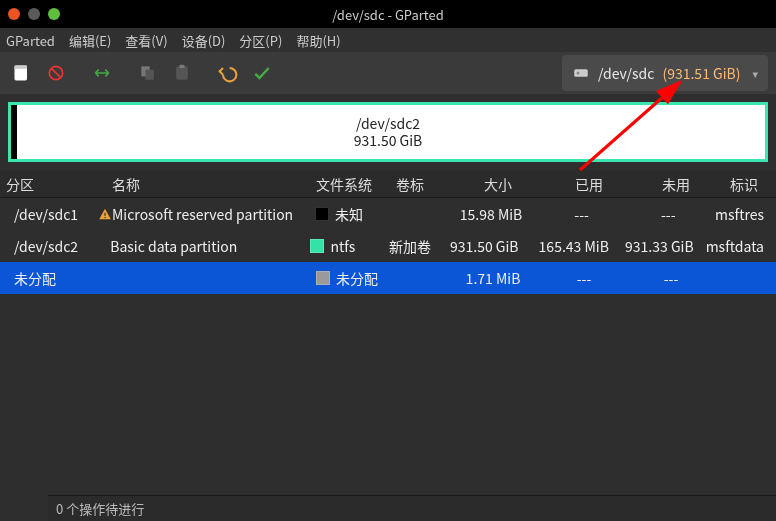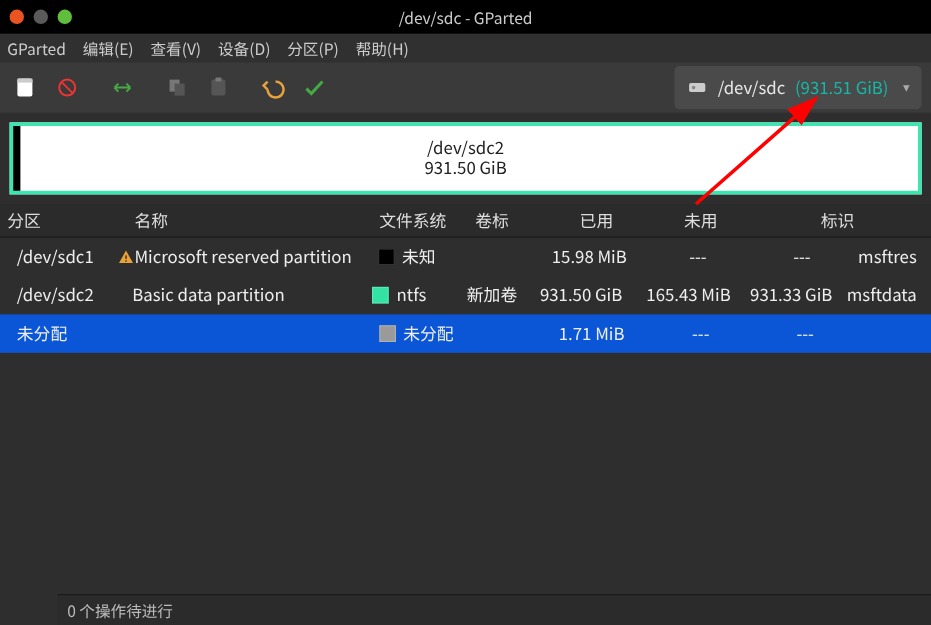--- a/index.html
+++ b/index.html
@@ -65,21 +65,21 @@
     height: 36px;
     display: flex;
     align-items: center;
     padding: 0 10px;
     gap: 8px;
     border-radius: 4px;
     color: #e8e8e8;
     font-size: 14px;
   }
   .hd-icon { width:18px; height:18px; }
-  .device-selector .paren { color: #14b8a6; }
+  .device-selector .paren { color: #fdba74; }
   .device-selector .chev { color:#aaa; font-size:11px; margin-left:4px; }
 
   .vis-wrap {
     padding: 8px 8px 8px 8px;
     background: #2e2e2e;
   }
   .vis {
     height: 60px;
     border: 3px solid #3be6b0;
     background: #ffffff;
@@ -247,20 +247,21 @@
       <div>931.50 GiB</div>
     </div>
   </div>
 </div>
 
 <div class="table-head">
   <div class="col-part">分区</div>
   <div class="col-name">名称</div>
   <div class="col-fs">文件系统</div>
   <div class="col-label">卷标</div>
+  <div class="col-size">大小</div>
   <div class="col-used">已用</div>
   <div class="col-unused">未用</div>
   <div class="col-flags">标识</div>
 </div>
 
 <div class="rows" id="rows">
     <div class="row">
       <div class="col-part">
         <span>/dev/sdc1</span>
         <span class="warn">

